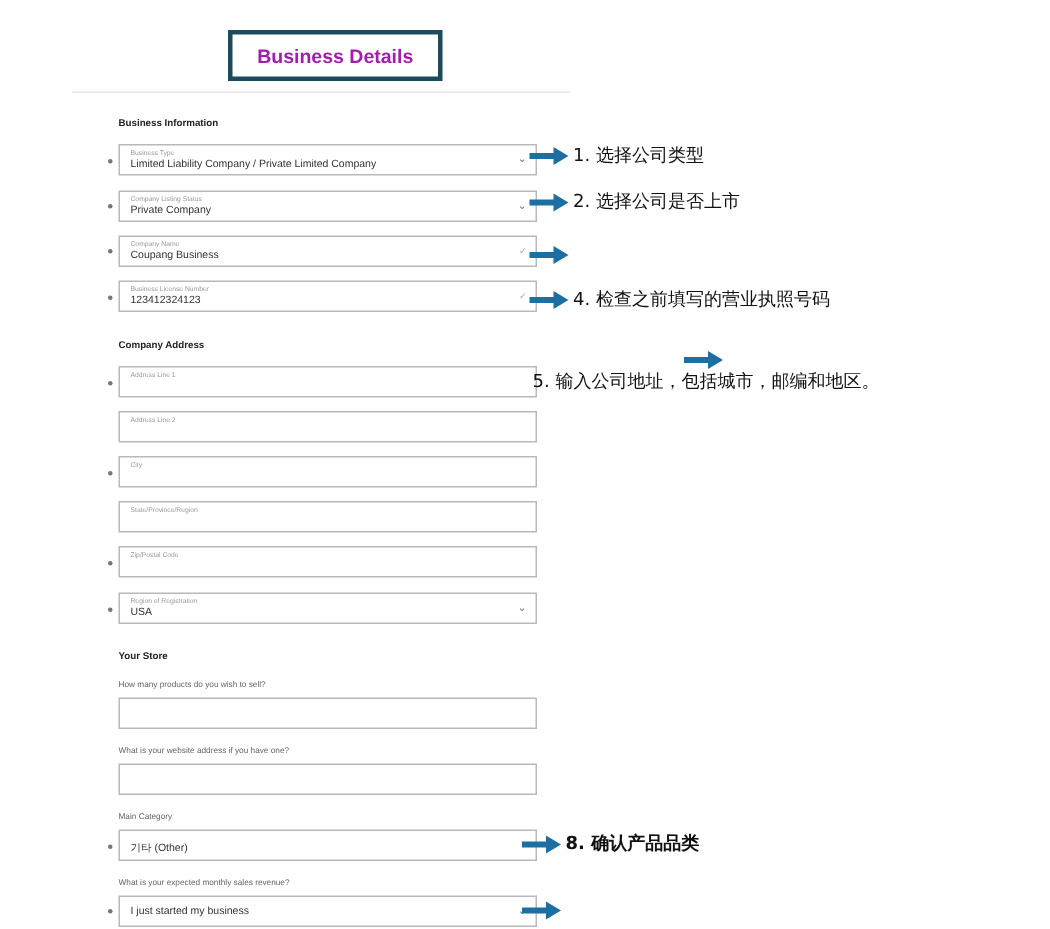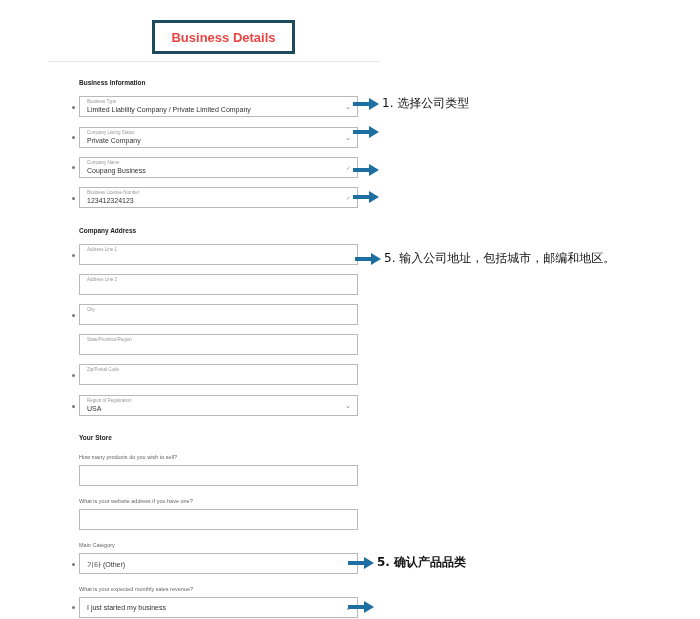--- a/index.html
+++ b/index.html
@@ -3,21 +3,21 @@
   <meta charset="utf-8">
   <style>
     * { box-sizing: border-box; margin: 0; padding: 0; }
     html, body { width: 700px; height: 619px; background: #ffffff; overflow: hidden; }
     body { position: relative; font-family: "Liberation Sans", "DejaVu Sans", sans-serif; color: #222; }
 
     .title-box {
       position: absolute; left: 152px; top: 20px; width: 143px; height: 34px;
       border: 3px solid #1d4a5c; background: #fff;
       display: flex; align-items: center; justify-content: center;
-      font-size: 13px; font-weight: bold; color: #ef4444;
+      font-size: 13px; font-weight: bold; color: #a21caf;
     }
     .divider {
       position: absolute; left: 48px; top: 61px; width: 332px; height: 1px; background: #e6e6e6;
     }
     .section-title {
       position: absolute; left: 79px; font-size: 6.5px; font-weight: bold; color: #222;
     }
     .question {
       position: absolute; left: 79px; font-size: 5.5px; color: #666;
     }
@@ -162,45 +162,47 @@
       <span class="shaft"></span>
       <span class="head"></span>
     </span>
   <span class="txt">1. 选择公司类型</span>
 </div>
 <div class="annot" style="left:353px; top:126px;">
   <span class="arrow">
       <span class="shaft"></span>
       <span class="head"></span>
     </span>
+  <span class="txt">2. 选择公司是否上市</span>
 </div>
 <div class="annot" style="left:353px; top:164px;">
   <span class="arrow">
       <span class="shaft"></span>
       <span class="head"></span>
     </span>
 </div>
 <div class="annot" style="left:353px; top:191px;">
   <span class="arrow">
       <span class="shaft"></span>
       <span class="head"></span>
     </span>
-</div>
-<div class="annot" style="left:355px; top:250px;">
+  <span class="txt">4. 检查之前填写的营业执照号码</span>
+</div>
+<div class="annot" style="left:355px; top:234px;flex-direction:column;">
   <span class="arrow">
       <span class="shaft"></span>
       <span class="head"></span>
     </span>
   <span class="txt">5. 输入公司地址，包括城市，邮编和地区。</span>
 </div>
 <div class="annot" style="left:348px; top:554px;">
   <span class="arrow">
       <span class="shaft"></span>
       <span class="head"></span>
     </span>
-  <span class="txt bold">5. 确认产品品类</span>
+  <span class="txt bold">8. 确认产品品类</span>
 </div>
 <div class="annot" style="left:348px; top:601px;">
   <span class="arrow">
       <span class="shaft"></span>
       <span class="head"></span>
     </span>
 </div>
 
 </body></html>

